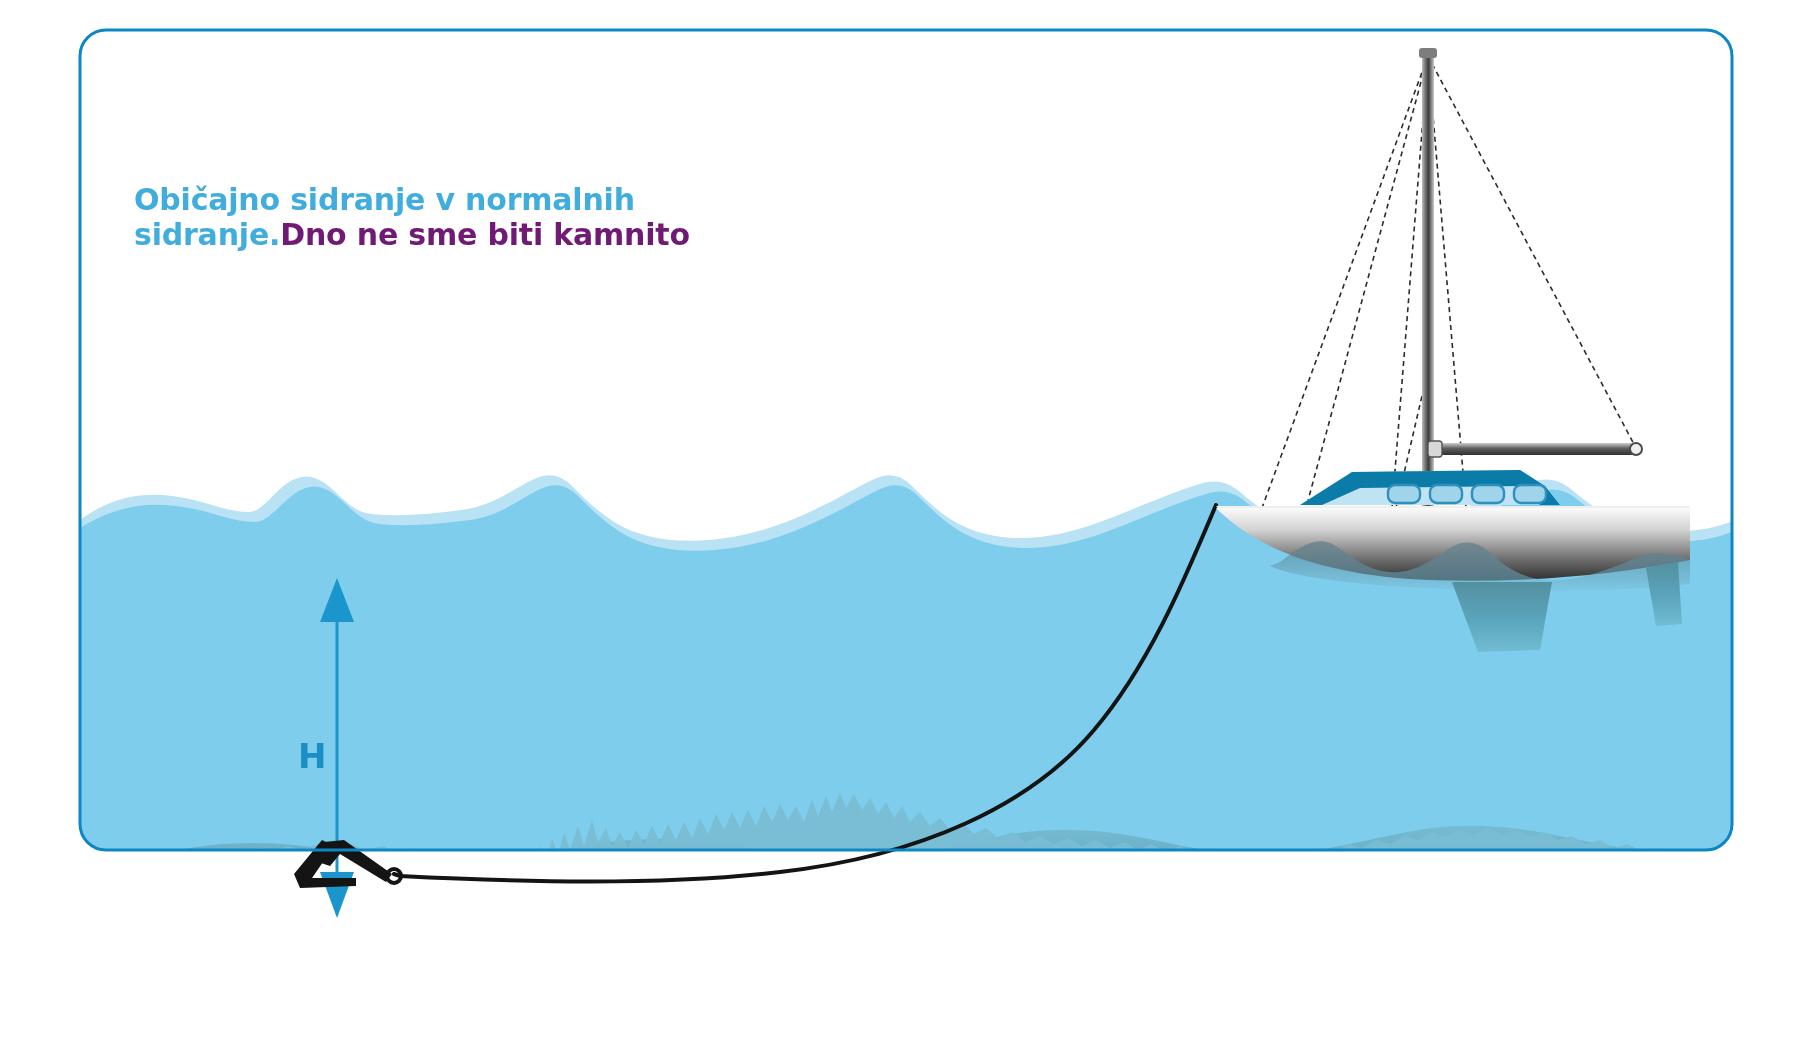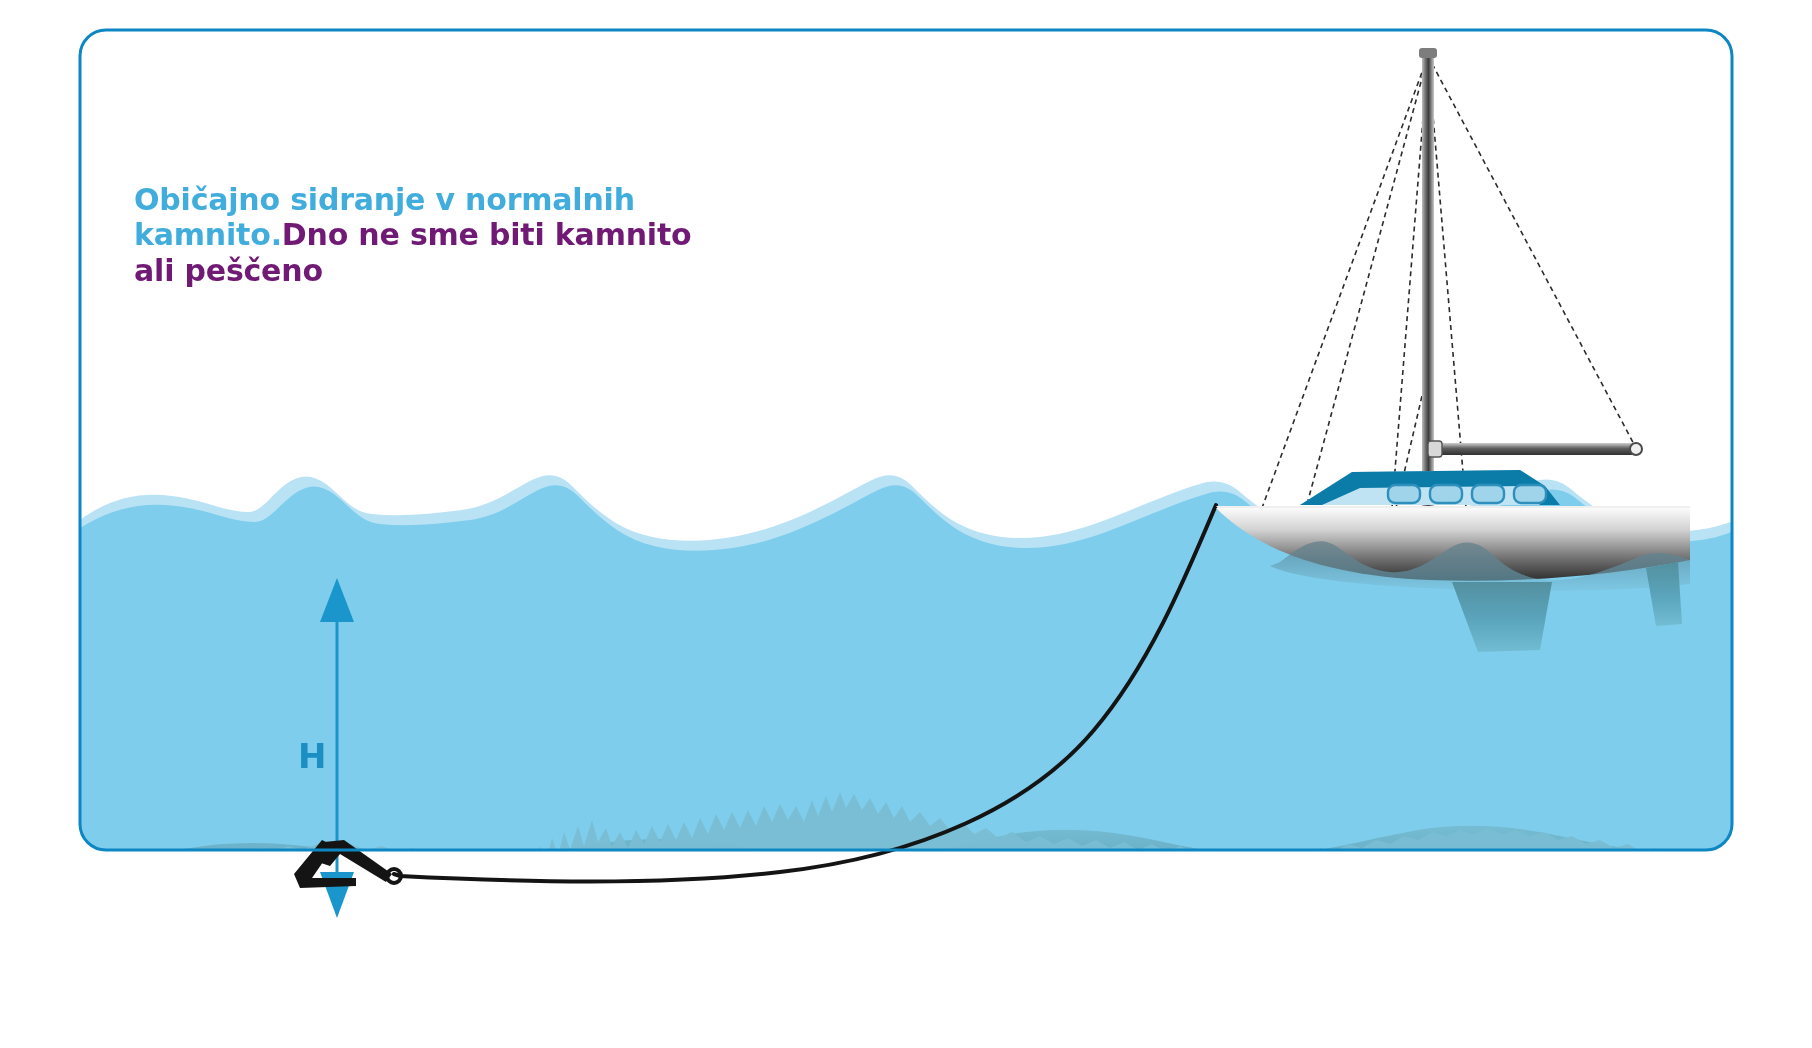--- a/index.html
+++ b/index.html
@@ -267,19 +267,18 @@
       <path d="M 1452,582 L 1552,582 L 1540,650 L 1478,652 Z" fill="url(#gKeel)"></path>
 
       <path d="M 1646,568 L 1678,562 L 1682,624 L 1656,626 Z" fill="url(#gKeel)"></path>
     </g>
 
     <rect x="80" y="30" width="1652" height="820" rx="26" ry="26" fill="none" stroke="#0d87c4" stroke-width="3"></rect>
   </svg>
 
   <div class="caption-layer">
     <span class="cap-line"><span class="cap-accent">Običajno sidranje v normalnih</span><span class="cap-dark"></span></span>
-    <span class="cap-line"><span class="cap-accent">kamnito.</span><span class="cap-dark">Dno ne sme biti kamnito</span></span>
-    <span class="cap-line"><span class="cap-accent"></span><span class="cap-dark">ali peščeno</span></span>
+    <span class="cap-line"><span class="cap-accent">sidranje.</span><span class="cap-dark">Dno ne sme biti kamnito</span></span>
   </div>
 
   <div class="h-label">H</div>
 
 </div>
 
 </body></html>

